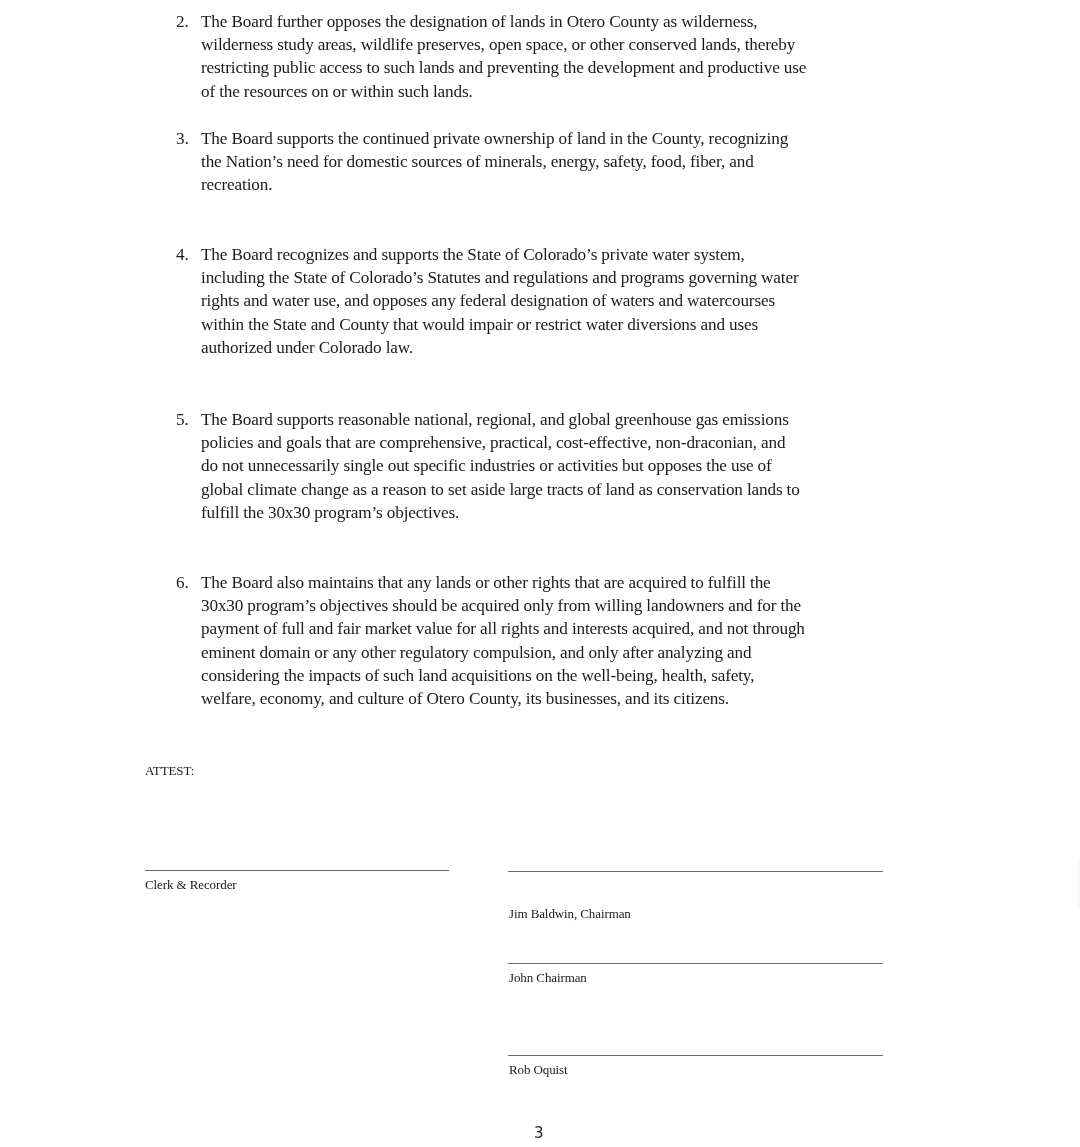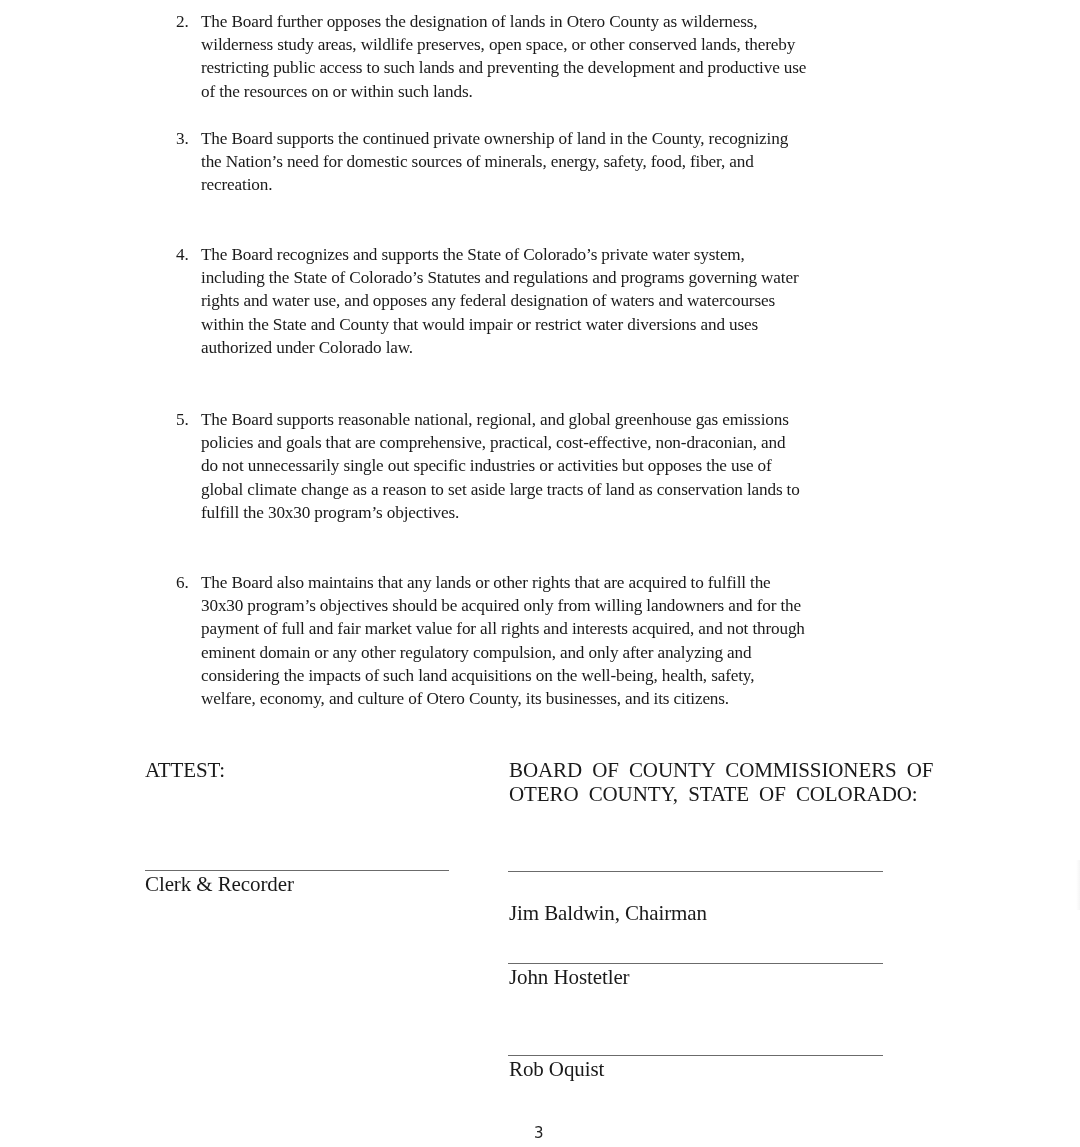--- a/index.html
+++ b/index.html
@@ -34,21 +34,21 @@
       left: 0;
       top: 0;
       width: 30px;
     }
     .item .body {
       margin-left: 25px;
       white-space: pre-line;
     }
     .sig-text {
       position: absolute;
-      font-size: 21px;
+      font-size: 13px;
       line-height: 23.5px;
       letter-spacing: -0.1px;
       white-space: pre-line;
     }
     .board-head {
       word-spacing: 5px;
     }
     .sig-line {
       position: absolute;
       height: 0;
@@ -112,31 +112,29 @@
     <div class="body">The Board also maintains that any lands or other rights that are acquired to fulfill the
 30x30 program’s objectives should be acquired only from willing landowners and for the
 payment of full and fair market value for all rights and interests acquired, and not through
 eminent domain or any other regulatory compulsion, and only after analyzing and
 considering the impacts of such land acquisitions on the well-being, health, safety,
 welfare, economy, and culture of Otero County, its businesses, and its citizens.</div>
   </div>
 
   <div class="sig-text" style="left:145px; top:759px;">ATTEST:</div>
 
-  <div class="sig-text board-head" style="left:509px; top:759px; width:440px;">BOARD OF COUNTY COMMISSIONERS OF
-OTERO COUNTY, STATE OF COLORADO:</div>
 
   <div class="sig-line" style="left:145px; top:870px; width:304px;"></div>
   <div class="sig-text" style="left:145px; top:873px;">Clerk &amp; Recorder</div>
 
   <div class="sig-line" style="left:508px; top:871px; width:375px;"></div>
   <div class="sig-text" style="left:509px; top:902px;">Jim Baldwin, Chairman</div>
 
   <div class="sig-line" style="left:508px; top:963px; width:375px;"></div>
-  <div class="sig-text" style="left:509px; top:966px;">John Hostetler</div>
+  <div class="sig-text" style="left:509px; top:966px;">John Chairman</div>
 
   <div class="sig-line" style="left:508px; top:1055px; width:375px;"></div>
   <div class="sig-text" style="left:509px; top:1058px;text-align:right;">Rob Oquist</div>
 
   <div class="page-number">3</div>
 
   <div class="edge-shadow" style="top:860px; height:50px;"></div>
 </div>
 
 </body></html>

